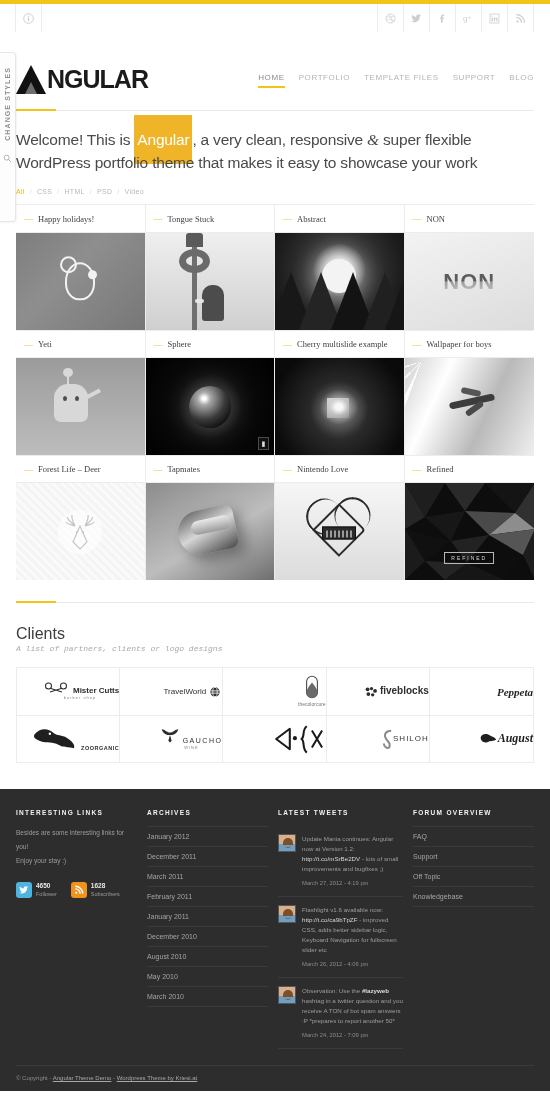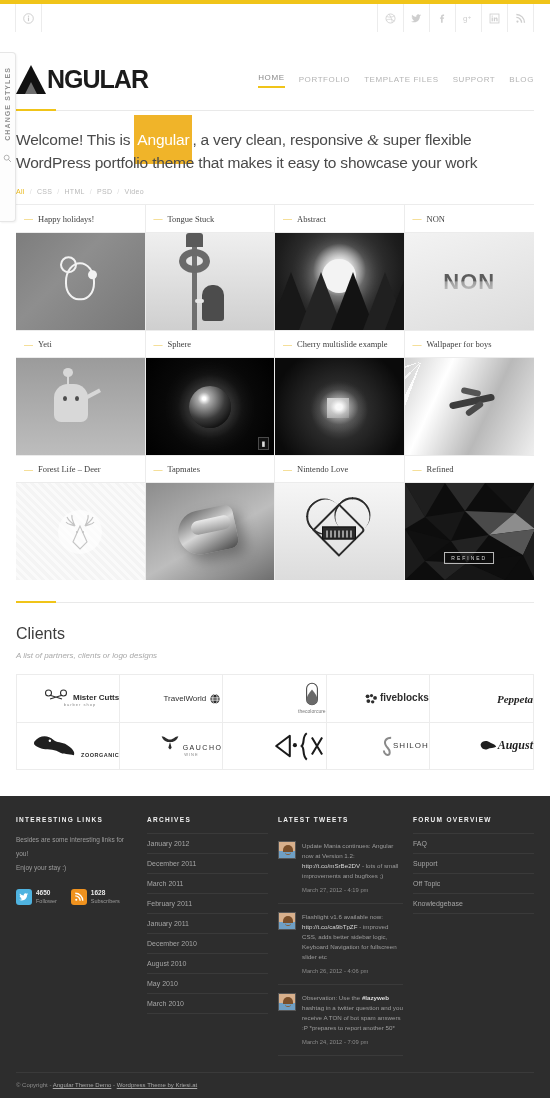--- a/index.html
+++ b/index.html
@@ -72,21 +72,21 @@
   .logo-a:before {
     content: ""; position: absolute; left: 0; bottom: 0;
     border-left: 15px solid transparent; border-right: 15px solid transparent;
     border-bottom: 29px solid #111;
   }
   .logo-a:after {
     content: ""; position: absolute; left: 9px; bottom: 0;
     border-left: 6px solid transparent; border-right: 6px solid transparent;
     border-bottom: 12px solid #6d6d6d;
   }
-  .nav { display: flex; align-items: flex-end; gap: 14px; padding-bottom: 6px; }
+  .nav { display: flex; gap: 14px; padding-bottom: 6px; }
   .nav-item {
     font-size: 8px; letter-spacing: .6px; color: #b4b4b4;
     text-transform: uppercase; padding-bottom: 4px; cursor: pointer;
   }
   .nav-item.active { color: #8a8a8a; border-bottom: 2px solid #f0c419; }
 
   
   .divider-wrap { position: relative; height: 1px; background: #e9e9e9; margin-top: 16px; }
   .divider-wrap:before {
     content: ""; position: absolute; left: 0; top: -1px;
@@ -212,21 +212,21 @@
 
   .th-ref { background: #0d0d0d; }
   .th-ref .lbl { position:absolute; left:50%; bottom:16px; transform:translateX(-50%);
     border:1px solid #b9b9b9; padding:2px 6px; color:#d8d8d8; font-size:5px; letter-spacing:2px; }
 
   
   .yrule { position: relative; height: 1px; background: #e9e9e9; margin-top: 22px; }
   .yrule:before { content:""; position:absolute; left:0; top:-1px; width:40px; height:2px; background:#f0c419; }
   .clients-head { margin-top: 22px; }
   .clients-title { font-size: 16px; color: #3d3d3d; font-weight: 300; }
-  .clients-sub { margin-top: 8px; font-family:Liberation Sans, sans-serif; font-style: italic;
+  .clients-sub { margin-top: 1px; font-family:Liberation Mono, monospace; font-style: italic;
                  font-size: 8px; color: #a9a9a9; }
   .clients-grid { margin-top: 14px; border: 1px solid #ececec; display: flex; flex-wrap: wrap; }
   .crow { display: flex; width: 100%; }
   .crow + .crow .ccell { border-top: 1px solid #ececec; }
   .ccell { width: 103.6px; height: 47px; border-right: 1px solid #ececec;
            display: flex; align-items: center; justify-content: flex-end; }
   .ccell:last-child { border-right: none; }
   .logo-mini { font-size: 8px; color: #2d2d2d; text-align:center; line-height:1.1; }
   .logo-mini .b { font-weight: bold; }
   .logo-mini .sm { font-size: 4px; color:#888; letter-spacing:1px; display:block; }

